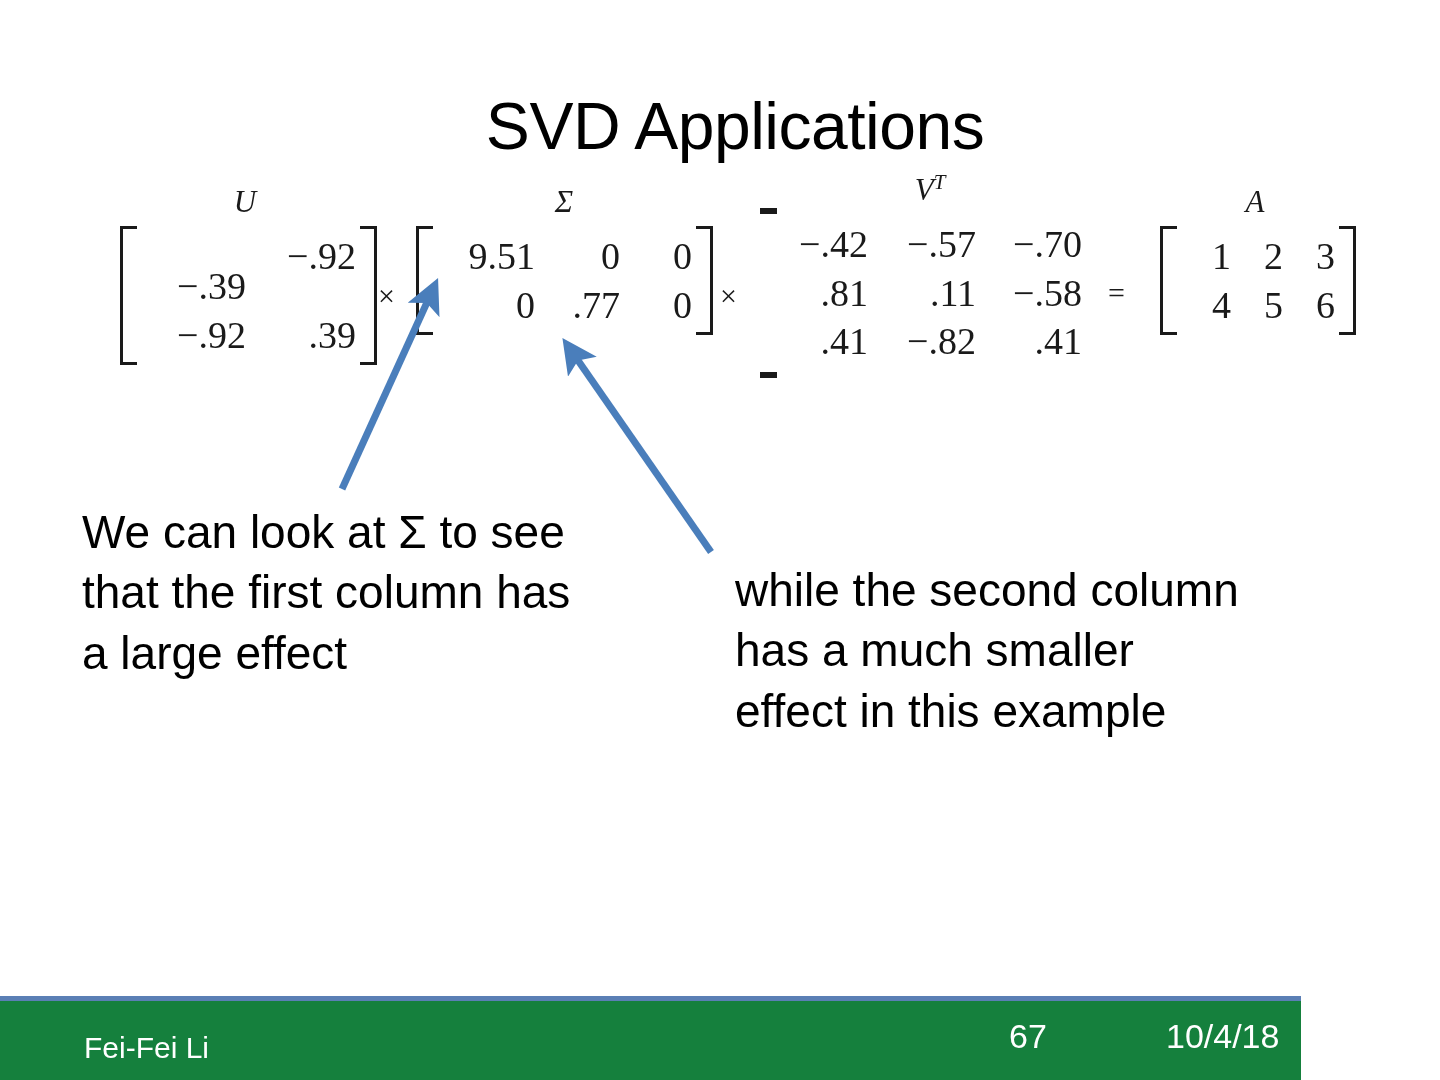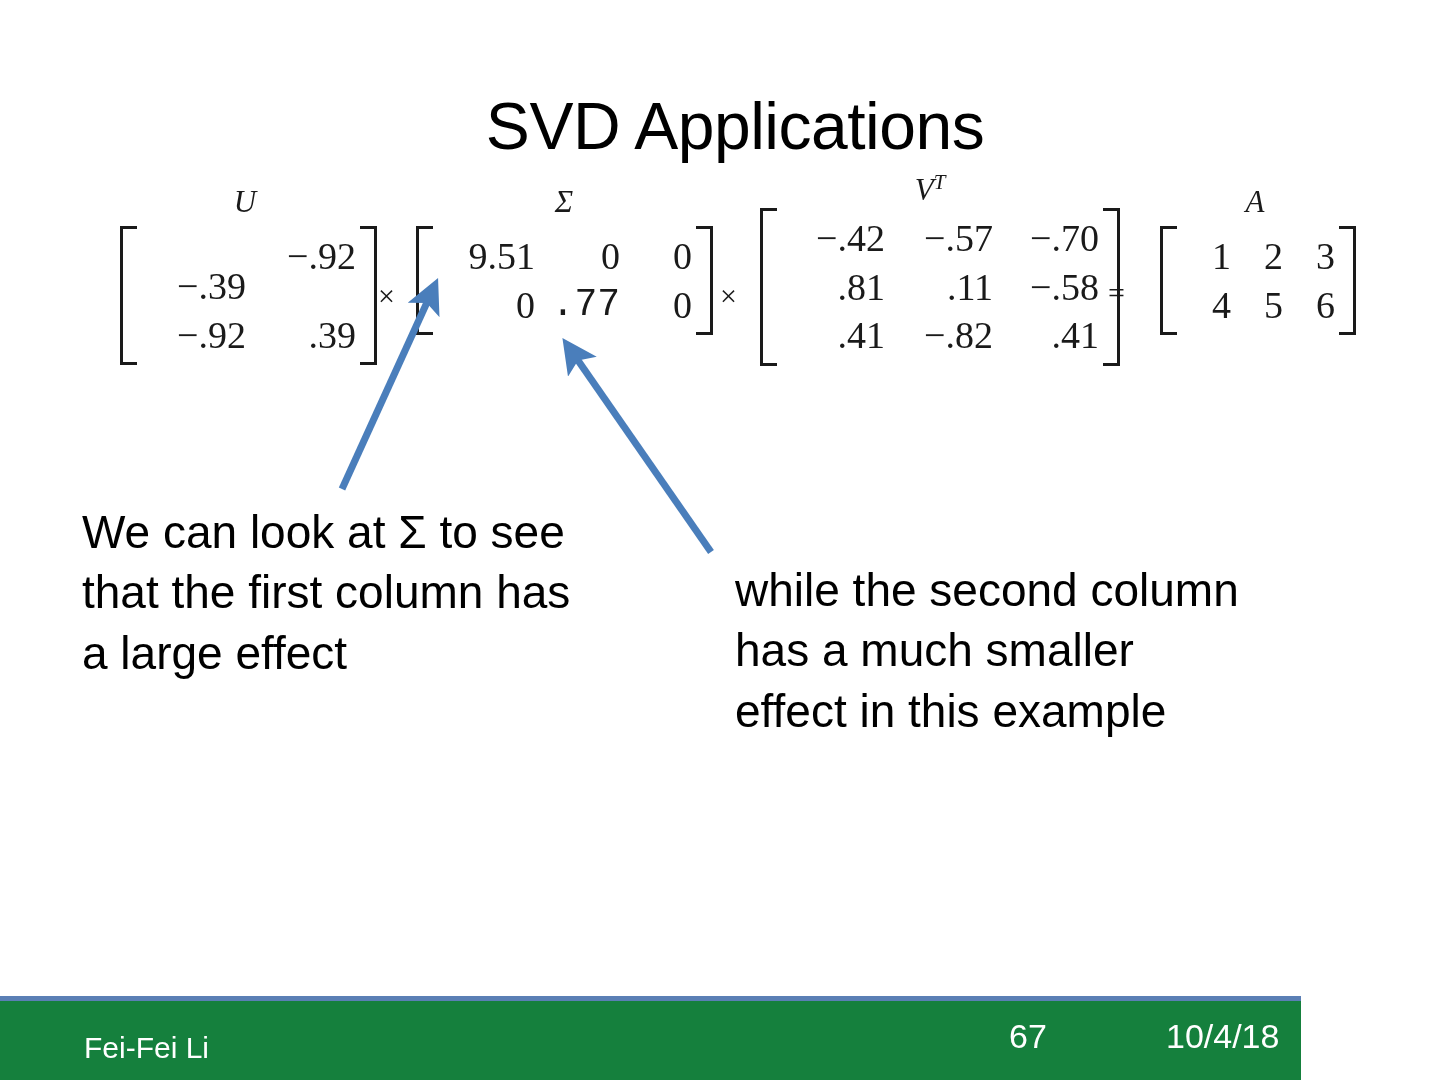--- a/index.html
+++ b/index.html
@@ -206,35 +206,35 @@
       <div class="matrix" style="left:0px;">
         <div class="brk brk-l"></div>
         <div class="mat-body">
           <div class="mrow">
             <span class="mcell" style="width:98px;">9.51</span>
             <span class="mcell" style="width:85px;">0</span>
             <span class="mcell" style="width:72px;">0</span>
           </div>
           <div class="mrow">
             <span class="mcell" style="width:98px;">0</span>
-            <span class="mcell" style="width:85px;font-family:Liberation Mono, monospace;">.77</span>
+            <span class="mcell" style="width:85px;">.77</span>
             <span class="mcell" style="width:72px;">0</span>
           </div>
         </div>
         <div class="brk brk-r"></div>
       </div>
     </div>
 
     <span class="op" style="left:600px; top:95px;">×</span>
 
     <div class="mat-group" style="left:640px; width:340px;">
       <div class="mat-label" style="top:-14px;">
         <span>V</span><span class="sup">T</span>
       </div>
-      <div class="matrix" style="top:22px; left:0px;">
+      <div class="matrix" style="top:22px; left:0px;flex-direction:column;">
         <div class="brk brk-l"></div>
         <div class="mat-body">
           <div class="mrow">
             <span class="mcell" style="width:104px;">−.42</span>
             <span class="mcell" style="width:108px;">−.57</span>
             <span class="mcell" style="width:106px;">−.70</span>
           </div>
           <div class="mrow">
             <span class="mcell" style="width:104px;">.81</span>
             <span class="mcell" style="width:108px;">.11</span>

